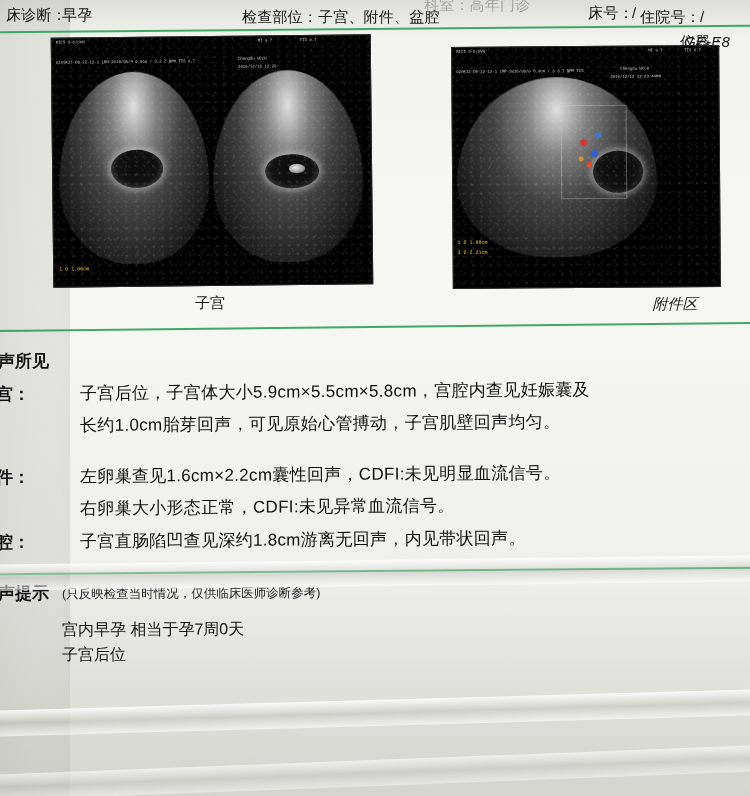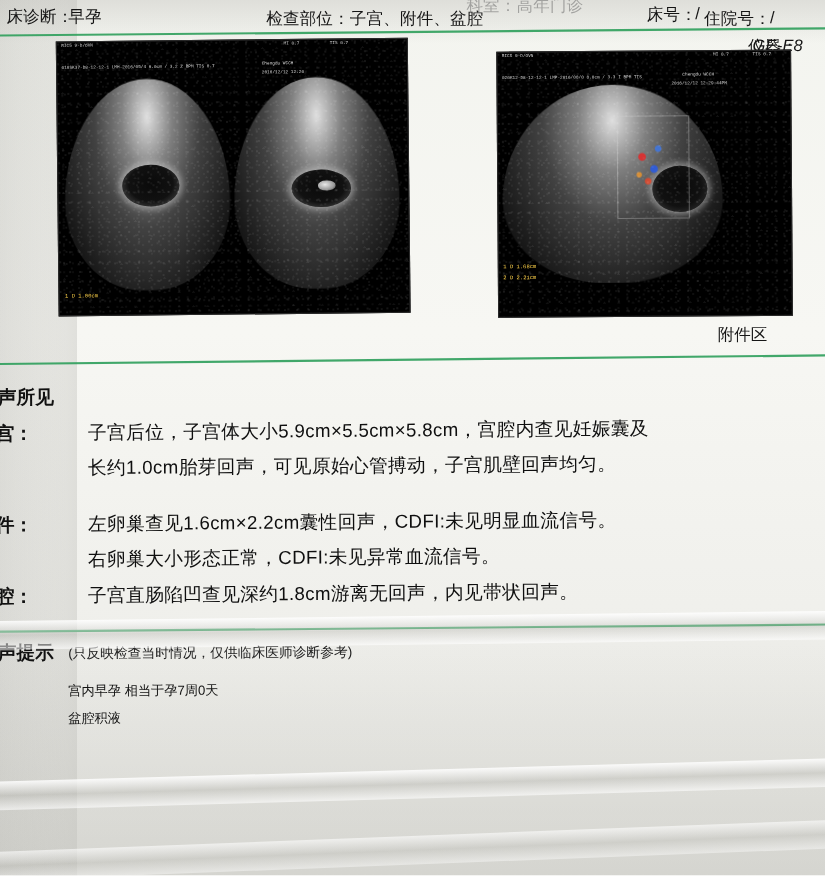--- a/index.html
+++ b/index.html
@@ -186,21 +186,21 @@
   .note-small {
     position: absolute;
     font-family: "Liberation Sans", sans-serif;
     font-size: 12.5px;
     color: #222;
     white-space: nowrap;
   }
   .concl-line {
     position: absolute;
     font-family: "Liberation Sans", sans-serif;
-    font-size: 12px;
+    font-size: 16px;
     color: #111;
     white-space: nowrap;
   }
   .warp-a { transform: rotate(-0.45deg); transform-origin: left center; }
   .warp-b { transform: rotate(-0.25deg); transform-origin: left center; }
 </style>
 </head>
 <body>
 
 <div id="sheet">
@@ -236,41 +236,42 @@
         <span style="left:4px;">RIC5 9-D/OVN</span>
         <span style="left:206px;">MI 0.7</span>
         <span style="left:248px;">TIS 0.7</span>
       </div>
       <div class="us-textline" style="left:186px; top:20px;">Chengdu WCCH</div>
       <div class="us-textline" style="left:186px; top:28px;">2016/12/12  12:20</div>
       <div class="us-textline" style="left:4px; top:22px;">010SK37-D8-12-12-1  LMH-2016/05/4  6.0cm / 3.2 Z  BPM  TIS  0.7</div>
       <div class="us-scale" style="left:5px; top:228px;">1 D 1.00cm</div>
     </div>
   </div>
+  <div class="us-caption" style="left:140px; top:294px; width:140px;">子宫</div>
 
   <div class="us-img" style="left:452px; top:46px; width:266px; height:240px; transform: rotate(-0.4deg);">
     <div class="us-inner">
       <div class="fan" style="left:4px; top:30px; width:200px; height:180px;"></div>
       <div class="sac" style="left:140px; top:104px; width:50px; height:42px;"></div>
       <div class="dop-box" style="left:108px; top:58px; width:64px; height:92px;"></div>
       <div class="doppler" style="left:112px; top:66px; width:54px; height:74px;"></div>
       <div class="speckle"></div>
       <div class="us-topbar">
         <span style="left:4px;">RIC5 9-D/OVN</span>
         <span style="left:196px;">MI 0.7</span>
         <span style="left:232px;">TIS 0.7</span>
       </div>
       <div class="us-textline" style="left:168px; top:20px;">Chengdu WCCH</div>
       <div class="us-textline" style="left:158px; top:28px;">2016/12/12  12:29:44PM</div>
       <div class="us-textline" style="left:4px; top:22px;">020K12-D8-12-12-1  LMP-2016/08/0  8.0cm / 3.3 I  BPM  TIS</div>
       <div class="us-scale" style="left:4px; top:192px;">1 D 1.68cm</div>
       <div class="us-scale" style="left:4px; top:202px;">2 D 2.21cm</div>
     </div>
   </div>
-  <div class="us-caption" style="left:615px; top:295px; width:120px;">附件区</div>
+  <div class="us-caption" style="left:615px; top:295px; width:120px;font-style:italic;">附件区</div>
 
   <div class="rule" style="top:326px; transform: rotate(-0.6deg);"></div>
 
   <div class="sec-title warp-a" style="left:-2px; top:350px;">声所见</div>
 
   <div class="label-bold warp-a" style="left:-4px; top:383px;">宫：</div>
   <div class="body-line warp-a" style="left:80px; top:382px;">子宫后位，子宫体大小5.9cm×5.5cm×5.8cm，宫腔内查见妊娠囊及</div>
   <div class="body-line warp-a" style="left:80px; top:414px;">长约1.0cm胎芽回声，可见原始心管搏动，子宫肌壁回声均匀。</div>
 
   <div class="label-bold warp-a" style="left:-4px; top:466px;">件：</div>
@@ -279,19 +280,19 @@
 
   <div class="label-bold warp-a" style="left:-4px; top:531px;">腔：</div>
   <div class="body-line warp-a" style="left:80px; top:530px;">子宫直肠陷凹查见深约1.8cm游离无回声，内见带状回声。</div>
 
   <div class="rule thin" style="top:570px; transform: rotate(-0.5deg);"></div>
 
   <div class="sec-title warp-b" style="left:-2px; top:582px;">声提示</div>
   <div class="note-small warp-b" style="left:62px; top:586px;">(只反映检查当时情况，仅供临床医师诊断参考)</div>
 
   <div class="concl-line warp-b" style="left:62px; top:620px;">宫内早孕     相当于孕7周0天</div>
-  <div class="concl-line warp-b" style="left:62px; top:645px;">盆腔积液</div>
+  <div class="concl-line warp-b" style="left:62px; top:645px;">子宫后位</div>
 
   <div class="crease" style="top:560px;"></div>
   <div class="crease" style="top:700px; transform: rotate(-1.6deg);"></div>
   <div class="crease" style="top:760px; transform: rotate(-2.2deg); opacity:0.7;"></div>
 
 </div>
 
 </body></html>

